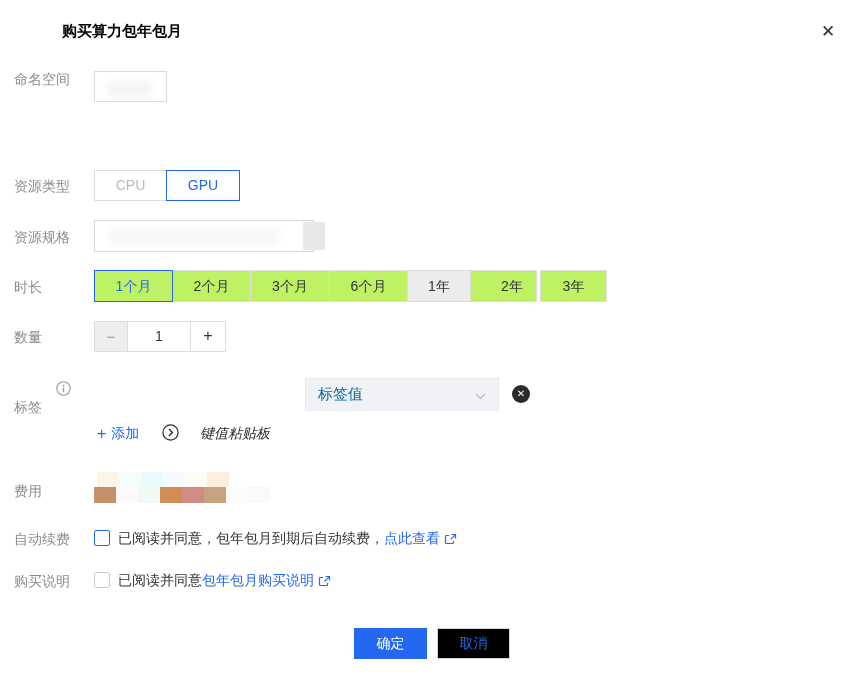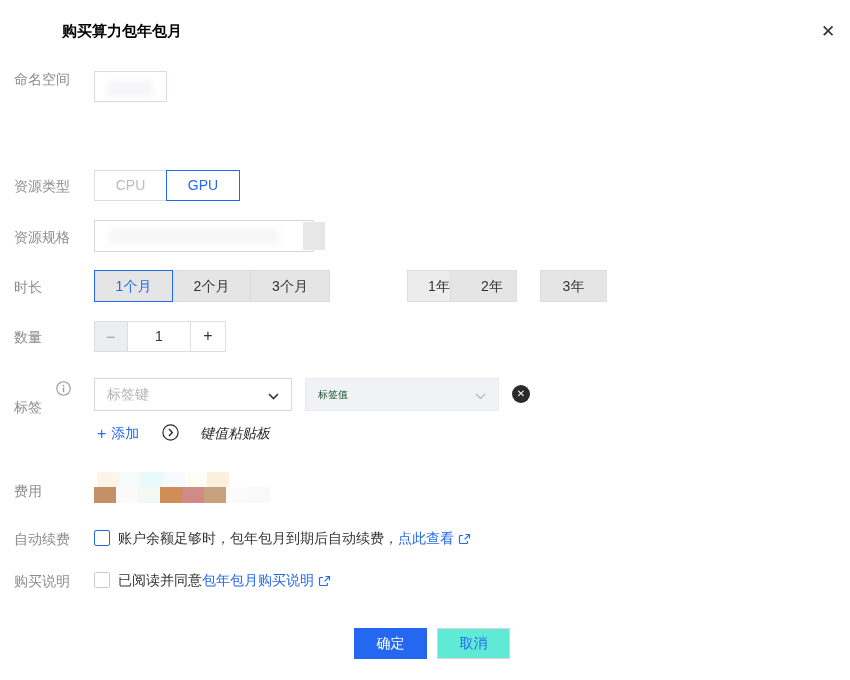--- a/index.html
+++ b/index.html
@@ -33,21 +33,21 @@
 
   
   .spec-input { position:absolute; left:94px; top:220px; width:220px; height:32px;
     border:1px solid #d3d6de; background:#fff; }
   .spec-blur { position:absolute; left:14px; top:8px; width:170px; height:16px;
     background:#f7f7f9; filter:blur(3px); }
   .spec-gray-block { position:absolute; left:303px; top:222px; width:22px; height:28px;
     background:#e7e7e8; z-index:3; }
 
   
-  .dur-btn { position:absolute; top:270px; height:32px; background:#e5e5e5;
+  .dur-btn { position:absolute; top:270px; height:32px; background:#bef264;
     border:1px solid #ddd; font-size:14px; color:#333; text-align:center;
     line-height:30px; cursor:pointer; margin:0; }
   .dur-sel { color:#2468f2; border-color:#2468f2; z-index:2; }
   .dur-hover { background:#ececec; }
 
   
   .qty-minus { position:absolute; left:94px; top:321px; width:34px; height:31px;
     background:#ebedef; border:1px solid #ddd; color:#9a9a9a; font-size:15px;
     text-align:center; line-height:29px; cursor:pointer; }
   .qty-value { position:absolute; left:127px; top:321px; width:64px; height:31px;
@@ -59,21 +59,21 @@
 
   
   .tag-info-icon { position:absolute; left:56px; top:381px; width:15px; height:15px; }
   .tag-key { position:absolute; left:94px; top:378px; width:198px; height:33px;
     background:#fff; border:1px solid #d7d9e0; display:flex; align-items:center;
     padding:0 12px; cursor:pointer; }
   .tag-key .ph { font-size:14px; color:#b3b3b3; flex:1; }
   .tag-val { position:absolute; left:305px; top:378px; width:194px; height:33px;
     background:#f1f2f5; border:1px solid #e9eaee; display:flex; align-items:center;
     padding:0 12px; cursor:pointer; }
-  .tag-val .ph { font-size:10px; color:#14532d; flex:1; }
+  .tag-val .ph { font-size:15px; color:#0369a1; flex:1; }
   .tag-del { position:absolute; left:512px; top:385px; width:18px; height:18px;
     border-radius:50%; background:#2b2b2b; color:#fff; font-size:10px; font-weight:bold;
     text-align:center; line-height:18px; cursor:pointer; }
   .tag-add { position:absolute; left:97px; top:425px; font-size:14px; color:#2468f2;
     cursor:pointer; display:flex; align-items:center; gap:5px; }
   .tag-add .plus { font-size:16px; font-weight:400; }
   .tag-paste { position:absolute; left:162px; top:424px; font-size:14px; color:#2b2b2b;
     font-weight:500; cursor:pointer; display:flex; align-items:center; gap:21px;font-style:italic; }
 
   
@@ -90,21 +90,21 @@
   .cb-text .link { color:#2468f2; cursor:pointer; }
   .renew-text { left:118px; top:530px; }
   .note-text { left:118px; top:572px; }
   .ext-icon { margin-left:4px; display:inline-flex; }
 
   
   .btn-confirm { position:absolute; left:354px; top:628px; width:73px; height:31px;
     background:#2468f2; border:1px solid #2468f2; color:#fff; font-size:14px;
     text-align:center; line-height:29px; cursor:pointer; }
   .btn-cancel { position:absolute; left:437px; top:628px; width:73px; height:31px;
-    background:#5eead4; border:1px solid #d6d6d6; color:#2468f2; font-size:14px;
+    background:#000000; border:1px solid #d6d6d6; color:#2468f2; font-size:14px;
     text-align:center; line-height:29px; cursor:pointer; }
 </style>
 </head>
 <body>
 
 <div class="dialog">
 
   <div class="dlg-title">购买算力包年包月</div>
   <div class="dlg-close">✕</div>
 
@@ -120,45 +120,38 @@
   <div class="row-label" style="top:229px;">资源规格</div>
   <div class="spec-input">
     <div class="spec-blur"></div>
   </div>
   <div class="spec-gray-block"></div>
 
   <div class="row-label" style="top:279px;text-align:right;">时长</div>
   <div class="dur-btn dur-sel" style="left:94px;width:79px;">1个月</div>
   <div class="dur-btn" style="left:172px;width:79px;">2个月</div>
   <div class="dur-btn" style="left:250px;width:80px;">3个月</div>
+  <div class="dur-btn" style="left:329px;width:79px;">6个月</div>
   <div class="dur-btn dur-hover" style="left:407px;width:64px;">1年</div>
-  <div class="dur-btn" style="left:450px;width:67px;padding-left:17px;">2年</div>
+  <div class="dur-btn" style="left:470px;width:67px;padding-left:17px;">2年</div>
   <div class="dur-btn" style="left:540px;width:67px;">3年</div>
 
   <div class="row-label" style="top:329px;text-align:center;">数量</div>
   <div class="qty-minus">−</div>
   <div class="qty-value">1</div>
   <div class="qty-plus">+</div>
 
   <div class="row-label" style="top:399px;">标签</div>
   <span class="tag-info-icon">
     <svg width="15" height="15" viewBox="0 0 15 15">
       <circle cx="7.5" cy="7.5" r="6.7" fill="none" stroke="#9a9a9a" stroke-width="1.1"></circle>
       <circle cx="7.5" cy="4.6" r="0.9" fill="#9a9a9a"></circle>
       <rect x="6.8" y="6.6" width="1.4" height="4.6" fill="#9a9a9a"></rect>
     </svg>
   </span>
-  <div class="tag-key">
-    <span class="ph">标签键</span>
-    <span>
-      <svg width="11" height="7" viewBox="0 0 11 7">
-          <path d="M1 1l4.5 4.5L10 1" fill="none" stroke="#333" stroke-width="1.6"></path>
-        </svg>
-    </span>
-  </div>
   <div class="tag-val">
     <span class="ph">标签值</span>
     <span>
       <svg width="11" height="7" viewBox="0 0 11 7">
           <path d="M1 1l4.5 4.5L10 1" fill="none" stroke="#b4b6bd" stroke-width="1.2"></path>
         </svg>
     </span>
   </div>
   <div class="tag-del">✕</div>
 
@@ -194,21 +187,21 @@
         <div class="cell" style="background: rgb(207, 139, 132);"></div>
         <div class="cell" style="background: rgb(199, 162, 126);"></div>
         <div class="cell" style="background: rgb(251, 251, 251);"></div>
         <div class="cell" style="background: rgb(249, 249, 249);"></div>
       </div>
   </div>
 
   <div class="row-label" style="top:531px;">自动续费</div>
   <div class="checkbox cb-blue"></div>
   <div class="cb-text renew-text">
-    <span>账户余额足够时，包年包月到期后自动续费，</span>
+    <span>已阅读并同意，包年包月到期后自动续费，</span>
     <span class="link">点此查看</span>
     <span class="ext-icon">
       <svg width="13" height="13" viewBox="0 0 13 13">
         <path d="M5 2.5H2.5a1 1 0 0 0-1 1v6a1 1 0 0 0 1 1h6a1 1 0 0 0 1-1V8" fill="none" stroke="#2468f2" stroke-width="1.2"></path>
         <path d="M7.5 1.5h4v4" fill="none" stroke="#2468f2" stroke-width="1.2"></path>
         <path d="M11.2 1.8L6.6 6.4" fill="none" stroke="#2468f2" stroke-width="1.2"></path>
       </svg>
     </span>
   </div>
 

